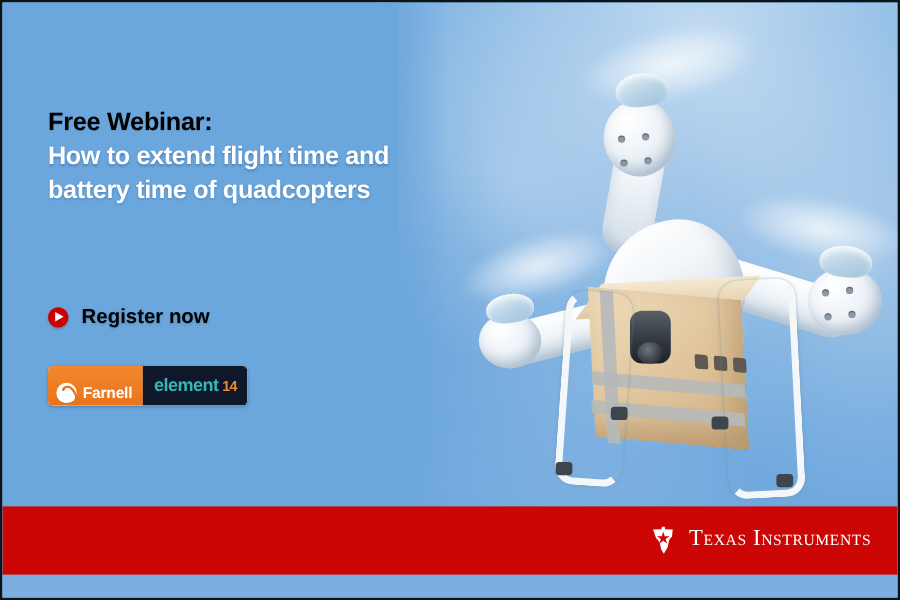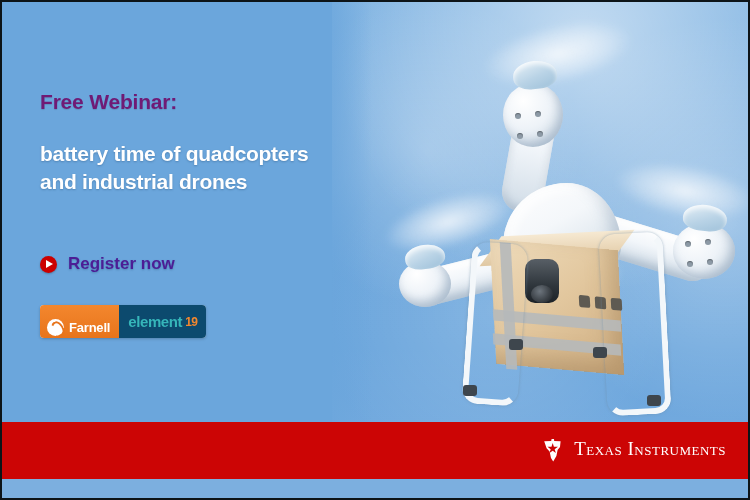--- a/index.html
+++ b/index.html
@@ -95,44 +95,44 @@
   .leg.l1{left:70px;top:196px;width:44px;height:150px;border-top-color:transparent;border-right-color:transparent;transform:rotate(4deg);}
   .leg.l2{left:206px;top:186px;width:52px;height:170px;border-top-color:transparent;border-left-color:transparent;transform:rotate(-3deg);}
   .foot{position:absolute;width:14px;height:11px;border-radius:3px;background:#3e464d;}
   .foot.f1{left:66px;top:338px;}
   .foot.f2{left:250px;top:348px;}
   .foot.f3{left:112px;top:292px;}
   .foot.f4{left:196px;top:300px;}
 
   
   .copy{position:absolute;left:38px;top:88px;width:340px;}
-  .kicker{font-size:21px;font-weight:bold;color:#701a75;letter-spacing:-.2px;margin:0 0 26px;
+  .kicker{font-size:21px;font-weight:bold;color:#000000;letter-spacing:-.2px;margin:0 0 3px;
     text-shadow:0 1px 1px rgba(0,0,0,.12);}
   .headline{font-size:21px;font-weight:bold;color:#ffffff;line-height:1.32;margin:0;
     letter-spacing:-.3px;text-shadow:0 1px 2px rgba(30,70,110,.35);}
   .headline div{white-space:nowrap;}
 
   .cta{position:absolute;left:38px;top:252px;display:flex;align-items:center;gap:11px;cursor:pointer;}
   .cta-dot{width:17px;height:17px;border-radius:50%;background:#cc0000;position:relative;
     box-shadow:0 1px 2px rgba(0,0,0,.25);}
   .cta-dot:after{content:"";position:absolute;left:6px;top:4px;
     border-left:7px solid #fff;border-top:4.5px solid transparent;border-bottom:4.5px solid transparent;}
-  .cta-label{font-size:17px;font-weight:bold;color:#4c1d95;text-shadow:0 1px 2px rgba(30,70,110,.35);}
+  .cta-label{font-size:17px;font-weight:bold;color:#000000;text-shadow:0 1px 2px rgba(30,70,110,.35);}
 
   
   .logo{position:absolute;left:38px;top:303px;height:33px;display:flex;border-radius:4px;overflow:hidden;
     background:#fff;box-shadow:0 1px 3px rgba(0,0,0,.22);}
   .logo-left{background:linear-gradient(180deg,#f3872e 0%,#e8741b 100%);
     display:flex;align-items:center;gap:5px;padding:12px 9px 0 7px;}
   .swirl{width:17px;height:17px;border-radius:50%;background:#fff;position:relative;flex:none;}
   .swirl:after{content:"";position:absolute;left:4px;top:2px;width:9px;height:13px;
     border:2.5px solid #e8741b;border-radius:50% 50% 50% 50%/60% 60% 40% 40%;
     border-left-color:transparent;transform:rotate(-20deg);}
   .farnell{font-size:13px;font-weight:bold;color:#fff;letter-spacing:-.2px;}
-  .logo-right{display:flex;align-items:center;gap:3px;padding:0 9px;background:#0c4a6e;}
+  .logo-right{display:flex;align-items:center;gap:3px;padding:0 9px;background:#0f172a;}
   .elem{font-size:15px;font-weight:bold;color:#36b6ba;letter-spacing:-.4px;}
   .fourteen{font-size:12px;font-weight:bold;color:#f3872e;letter-spacing:-.5px;}
 
   
   .footer{position:absolute;left:0;right:0;top:420px;height:57px;background:#cc0505;
     display:flex;align-items:center;justify-content:flex-end;padding-right:22px;box-sizing:border-box;}
   .ti{display:flex;align-items:flex-start;gap:9px;}
   .ti-mark{width:25px;height:25px;position:relative;flex:none;}
   .ti-star{position:absolute;left:7px;top:5px;width:11px;height:11px;background:#cc0505;
     clip-path:polygon(50% 0%,61% 35%,98% 35%,68% 57%,79% 91%,50% 70%,21% 91%,32% 57%,2% 35%,39% 35%);}
@@ -194,38 +194,38 @@
     <div class="leg l2"></div>
     <div class="foot f1"></div>
     <div class="foot f2"></div>
     <div class="foot f3"></div>
     <div class="foot f4"></div>
   </div>
 
   <div class="copy">
     <p class="kicker">Free Webinar:</p>
     <div class="headline">
+      <div>How to extend flight time and</div>
       <div>battery time of quadcopters</div>
-      <div>and industrial drones</div>
     </div>
   </div>
 
   <div class="cta">
     <span class="cta-dot"></span>
     <span class="cta-label">Register now</span>
   </div>
 
   <div class="logo">
     <div class="logo-left">
       <span class="swirl"></span>
       <span class="farnell">Farnell</span>
     </div>
     <div class="logo-right">
       <span class="elem">element</span>
-      <span class="fourteen">19</span>
+      <span class="fourteen">14</span>
     </div>
   </div>
 
   <div class="footer">
     <div class="ti">
       <span class="ti-mark">
         <svg width="25" height="25" viewBox="0 0 25 25" aria-hidden="true">
           <path d="M4.2 3.2 L11.2 3.0 L11.6 1.0 L14.0 1.0 L14.2 3.0 L20.6 3.2
                    L20.0 9.0 L17.6 12.0 L16.4 18.0 L13.2 23.4 L11.0 20.0
                    L9.6 13.6 L6.6 10.2 L4.2 3.2 Z" fill="#ffffff"></path>

